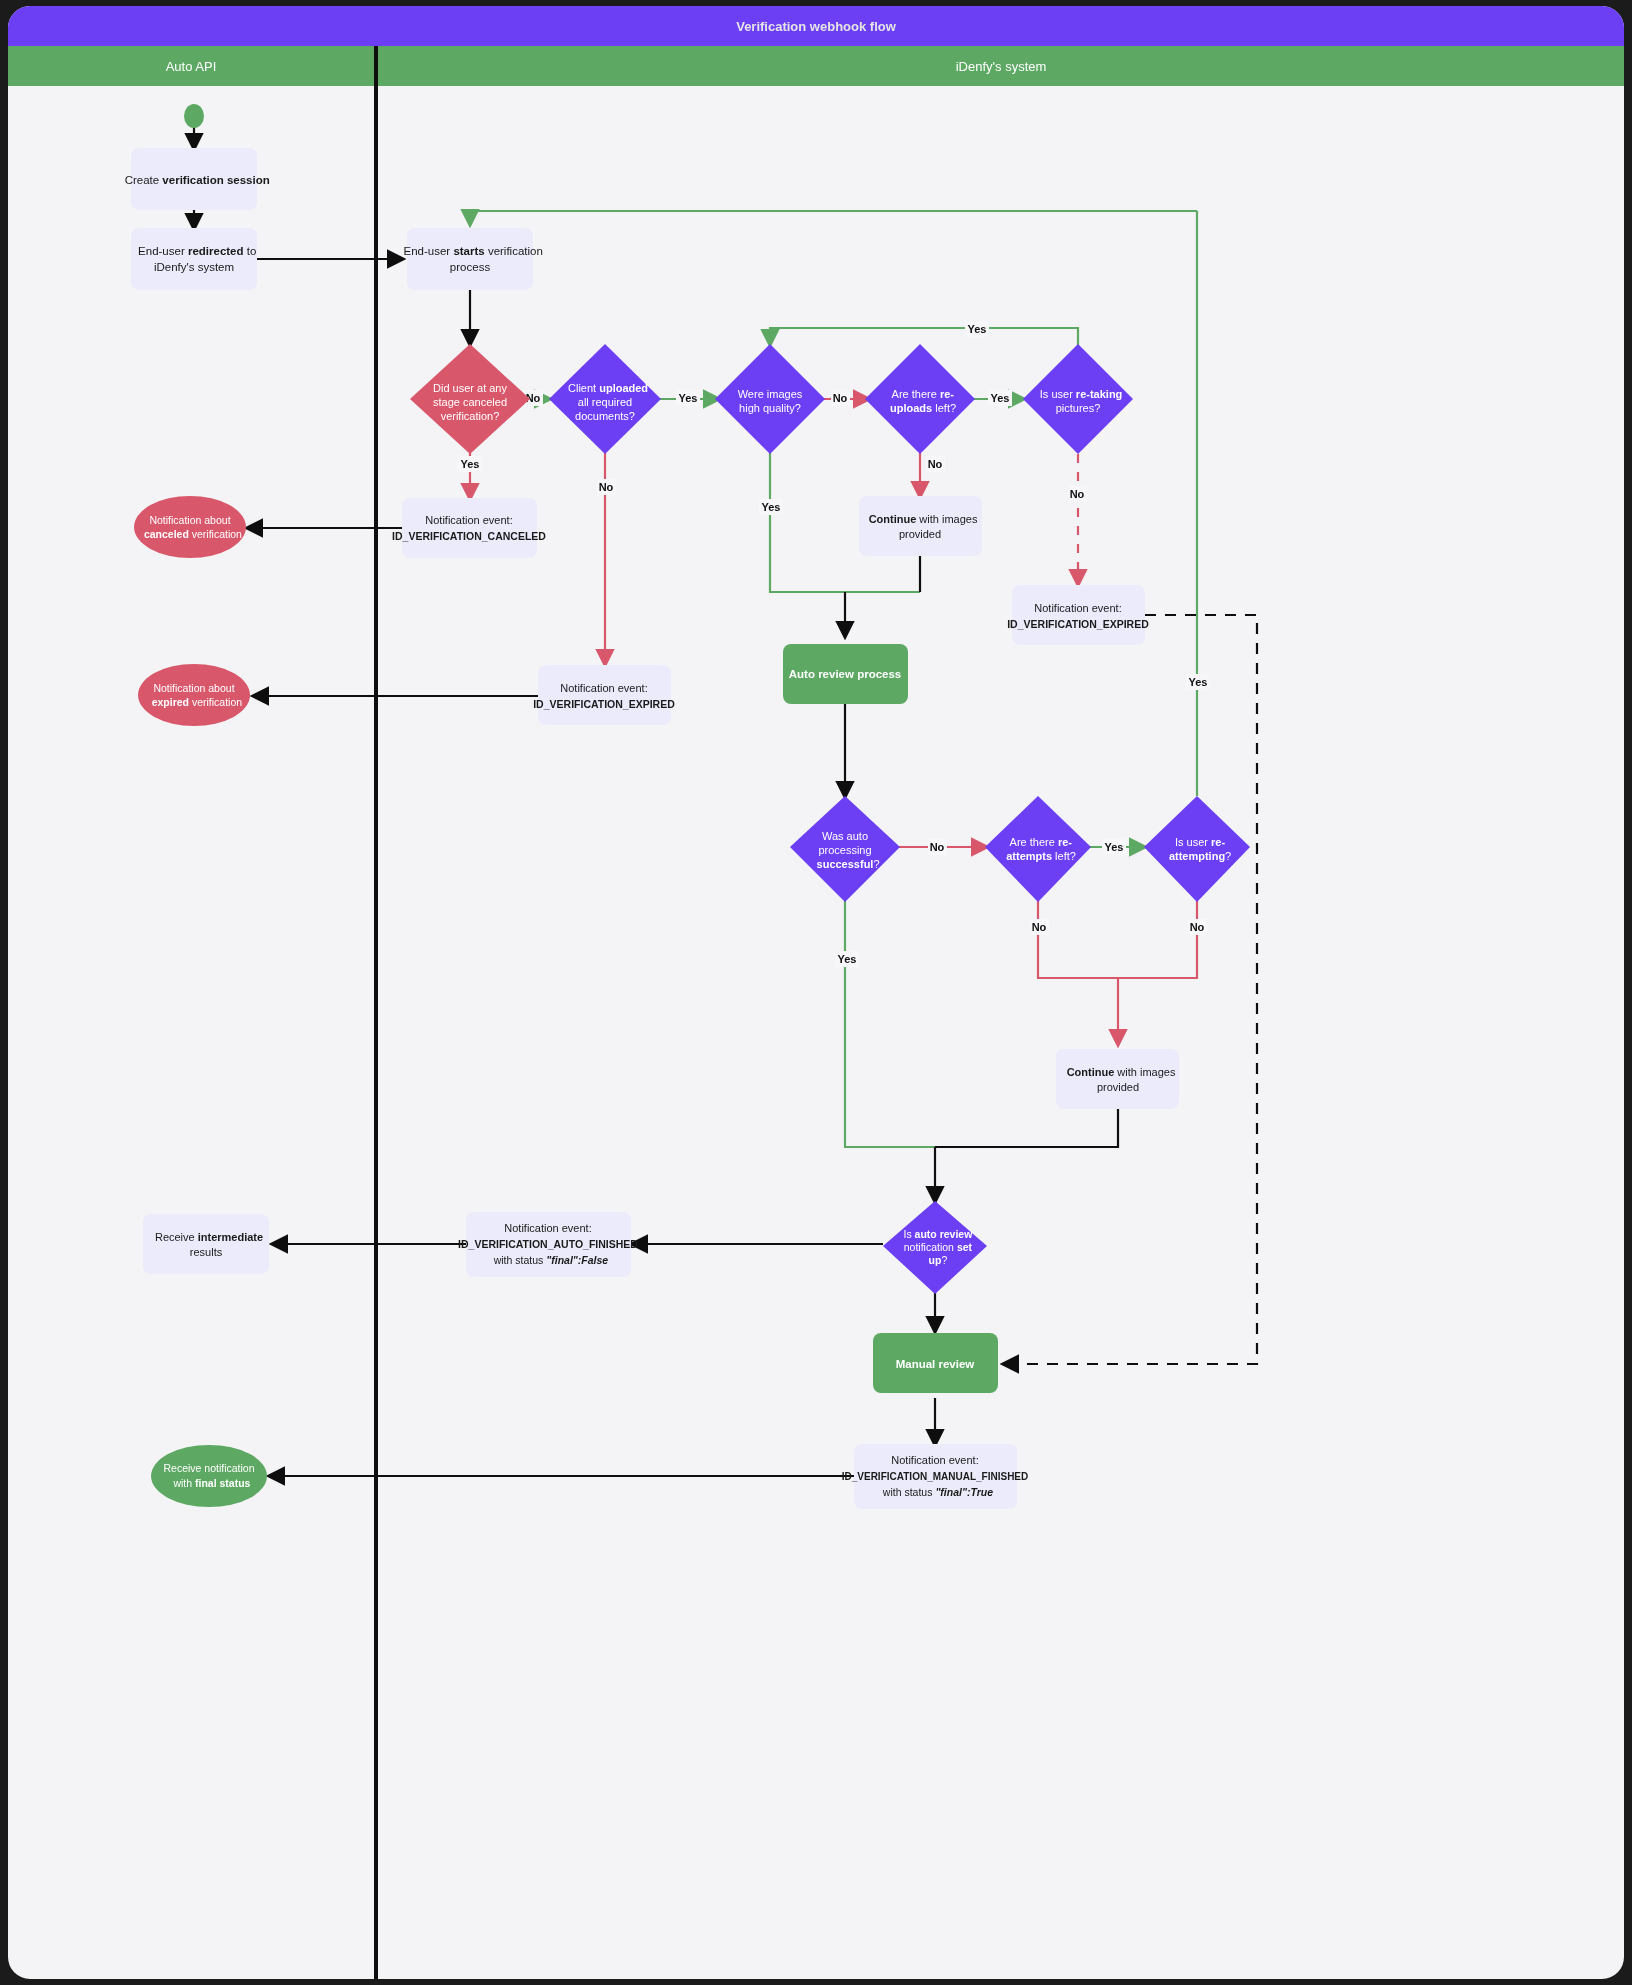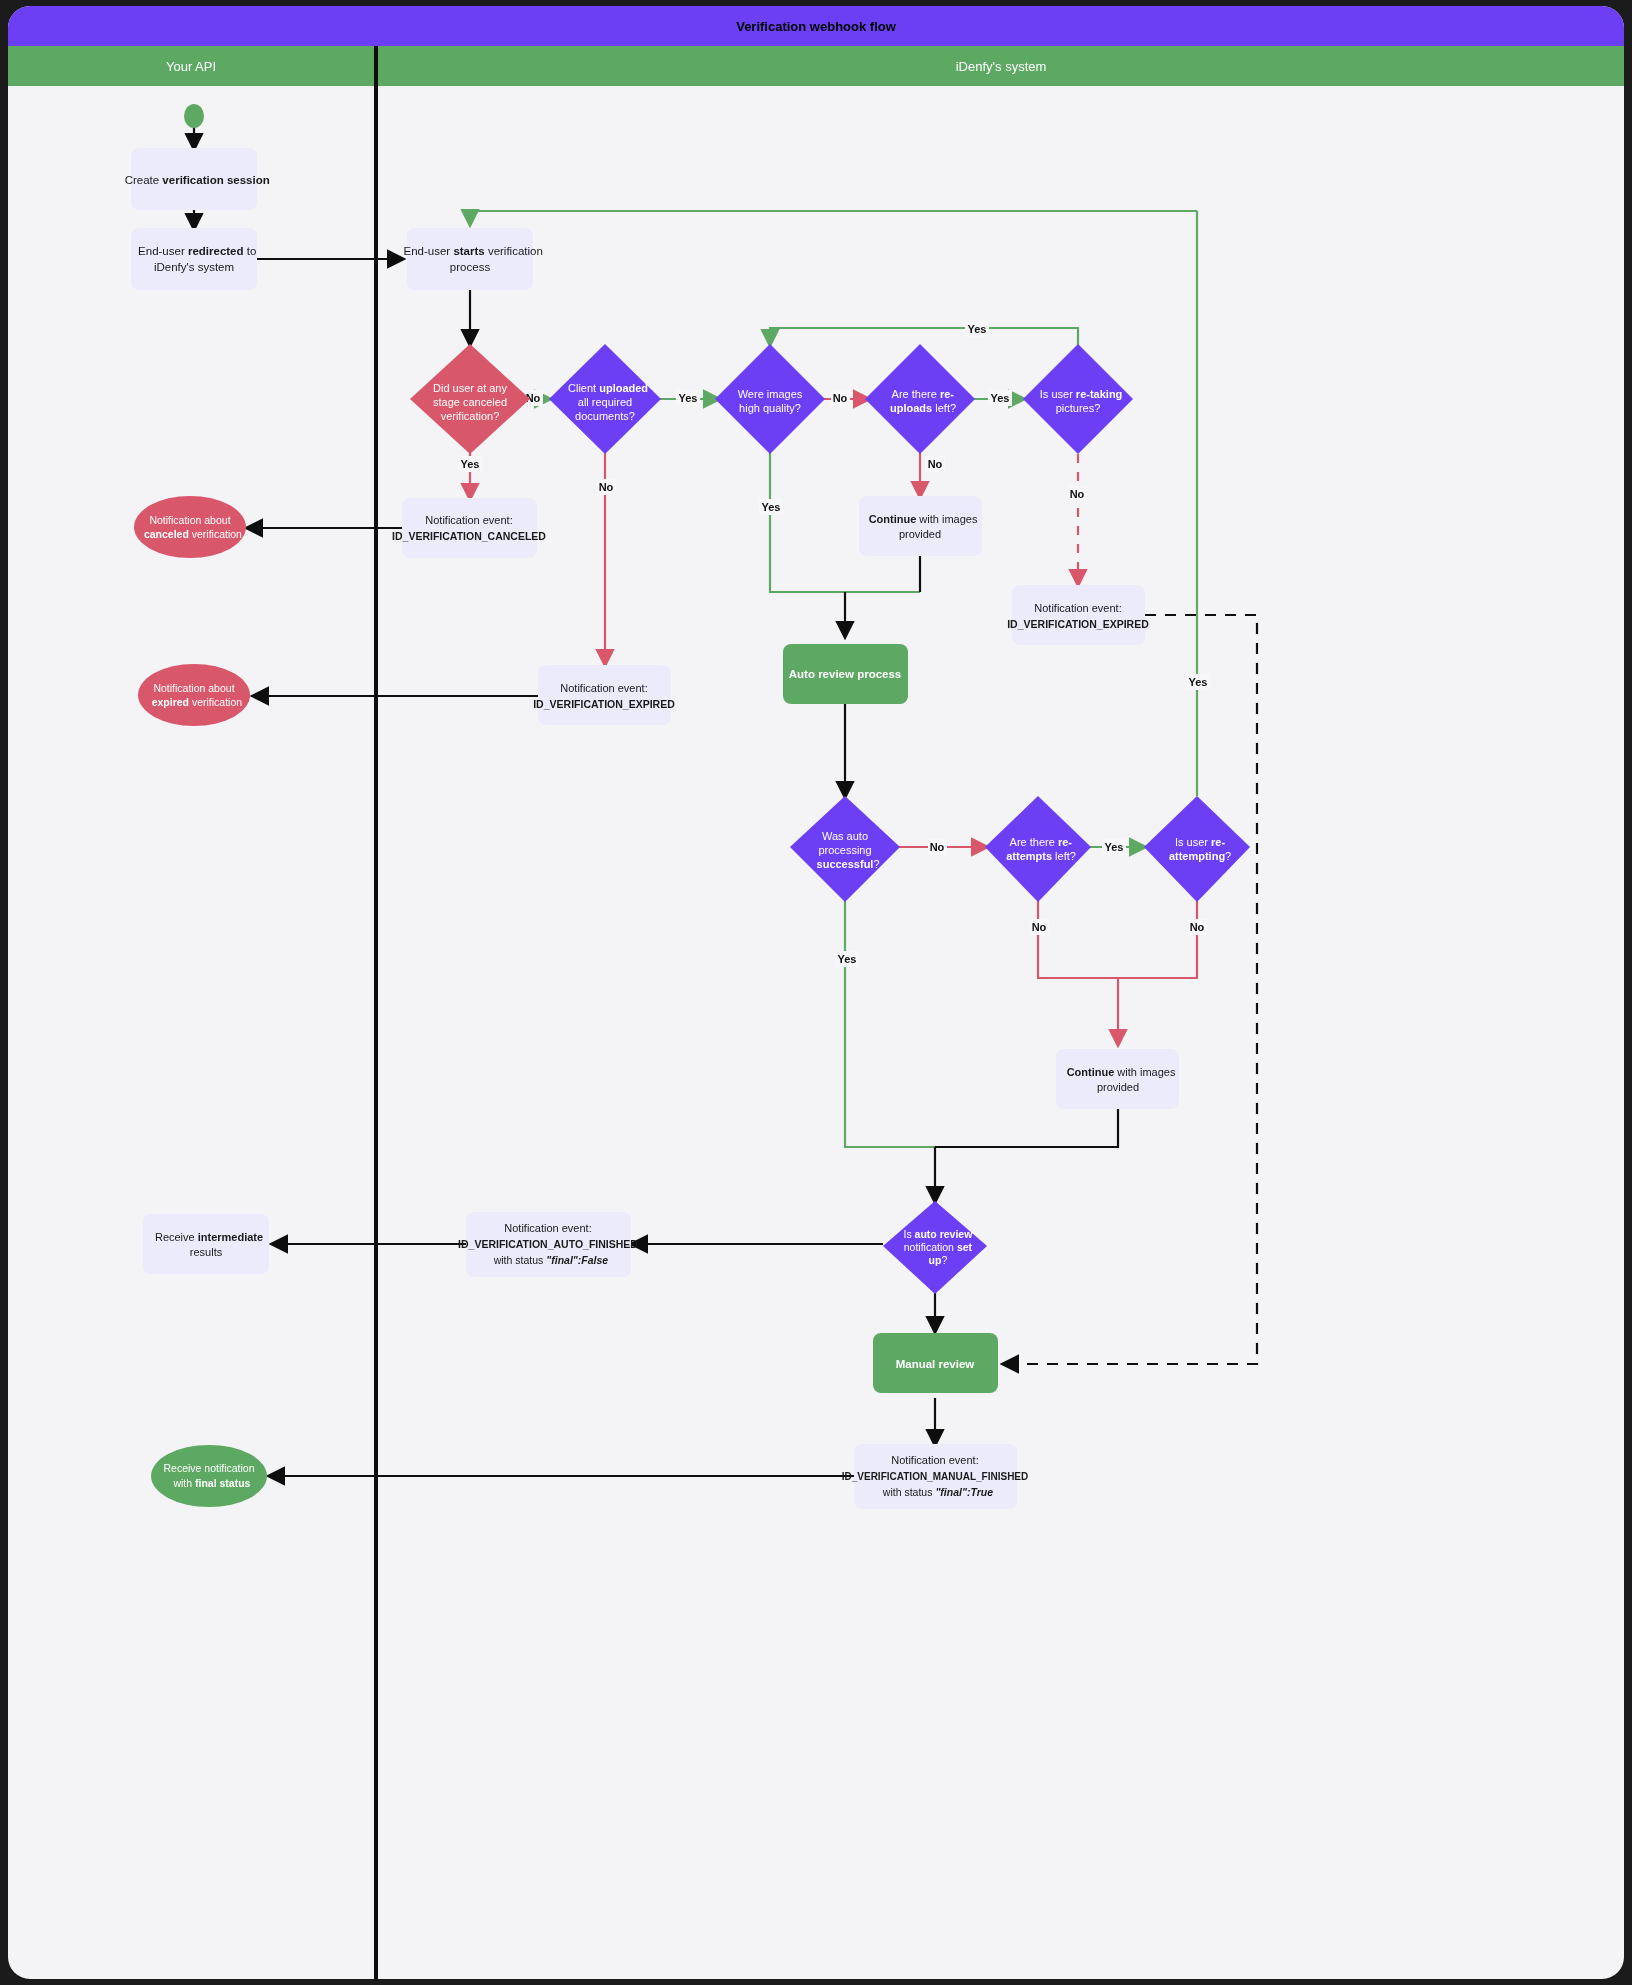--- a/index.html
+++ b/index.html
@@ -1,38 +1,38 @@
 <!DOCTYPE html>
 <html><head>
 <meta charset="utf-8">
 <style>
   html,body{margin:0;padding:0;background:#ffffff;}
   body{font-family:"Liberation Sans", sans-serif;}
   #page{position:relative;width:1632px;height:1985px;background:#1b1b1b;overflow:hidden;}
   #canvas{position:absolute;left:8px;top:6px;width:1616px;height:1973px;background:#f4f4f6;border-radius:22px;overflow:hidden;}
-  .title-bar{position:absolute;left:0;top:0;width:1616px;height:40px;background:#6c3ef4;color:#000000;
+  .title-bar{position:absolute;left:0;top:0;width:1616px;height:40px;background:#6c3ef4;color:#e5e5e5;
              display:flex;align-items:center;justify-content:center;font-size:13px;font-weight:bold;}
   .lane-head{position:absolute;top:40px;height:40px;background:#5da963;color:#fff;
              display:flex;align-items:center;justify-content:center;font-size:13px;}
   #lane-a{left:0;width:366px;}
   #lane-b{left:370px;width:1246px;}
   #divider{position:absolute;left:366px;top:40px;width:4px;height:1933px;background:#0e0e0e;}
   svg#flow{position:absolute;left:0;top:0;width:1616px;height:1973px;overflow:visible;}
   .edge-label{font-family:"Liberation Sans", sans-serif;font-size:11px;font-weight:bold;fill:#111;}
   .edge-label-bg{fill:#f7f7f9;}
   text{white-space:pre;}
 </style>
 </head>
 <body>
 
 <div id="page">
   <div id="canvas">
 
     <div class="title-bar">Verification webhook flow</div>
-    <div class="lane-head" id="lane-a">Your API</div>
+    <div class="lane-head" id="lane-a">Auto API</div>
     <div class="lane-head" id="lane-b">iDenfy's system</div>
     <div id="divider"></div>
 
     <svg id="flow" viewBox="0 0 1616 1973">
       <defs>
         <marker id="ah-black" markerWidth="9" markerHeight="9" refX="7" refY="4.5" orient="auto">
           <path d="M0,0 L9,4.5 L0,9 z" fill="#0e0e0e"></path>
         </marker>
         <marker id="ah-green" markerWidth="9" markerHeight="9" refX="7" refY="4.5" orient="auto">
           <path d="M0,0 L9,4.5 L0,9 z" fill="#5da963"></path>

